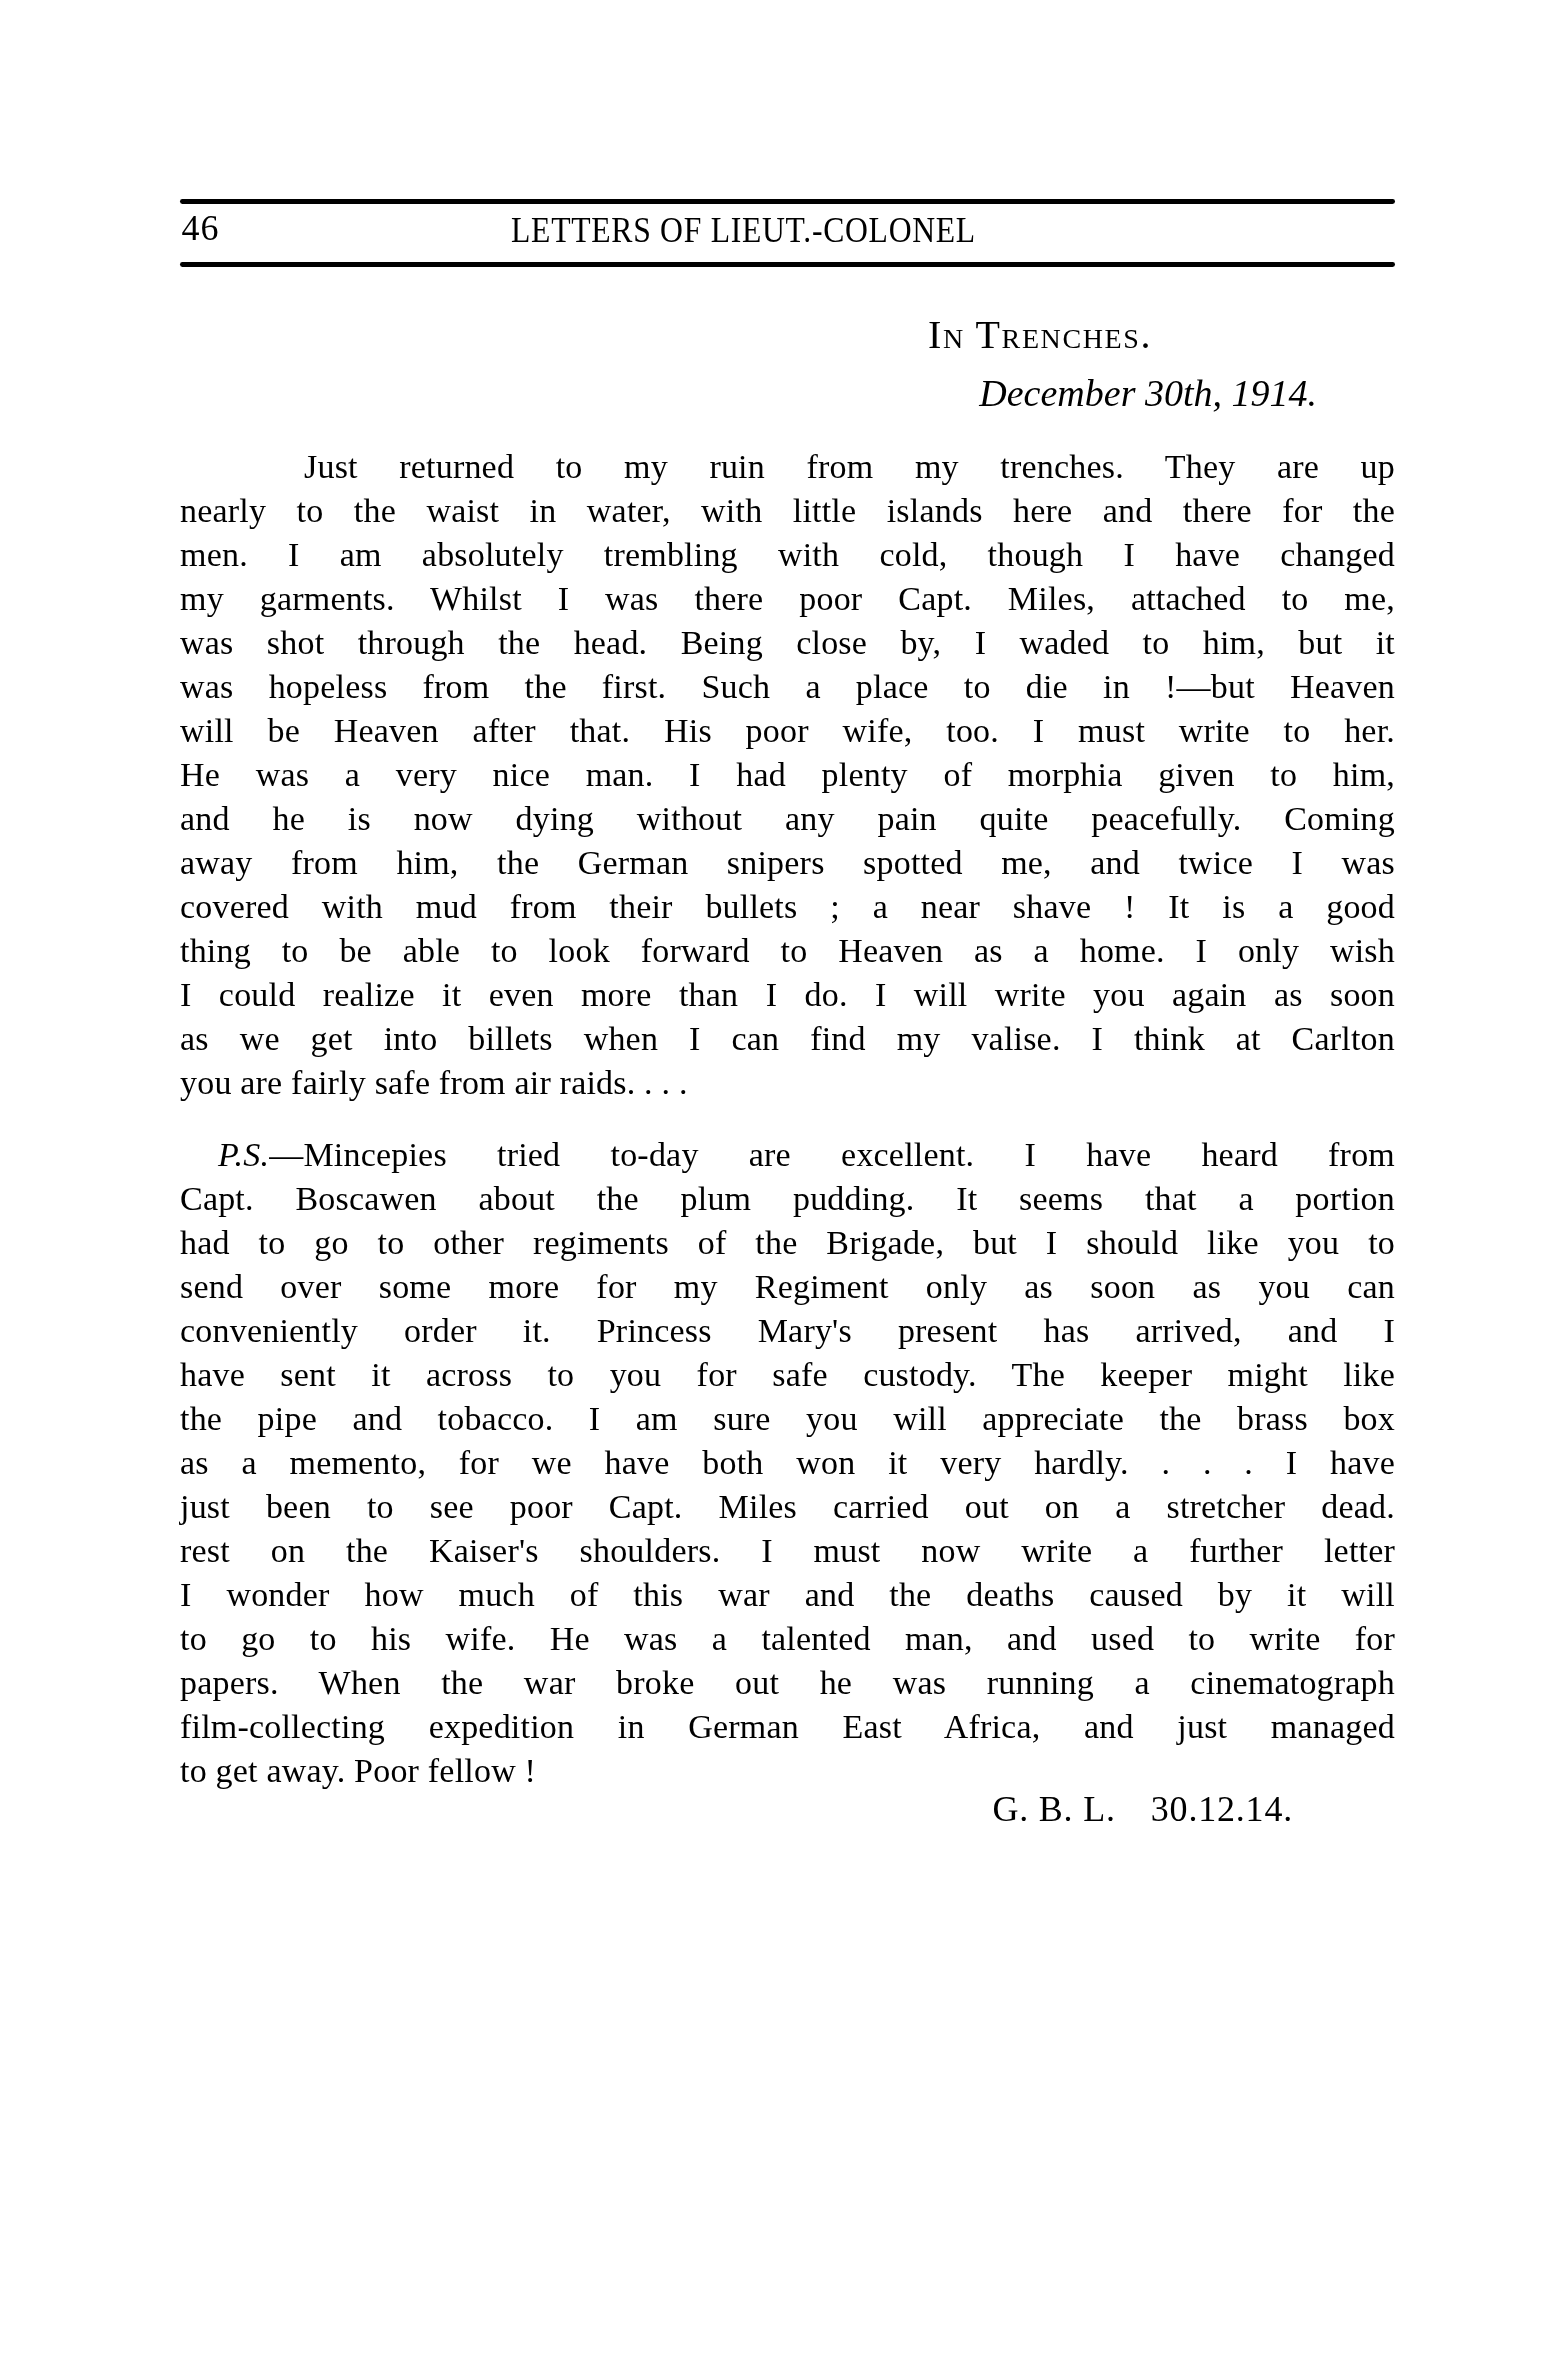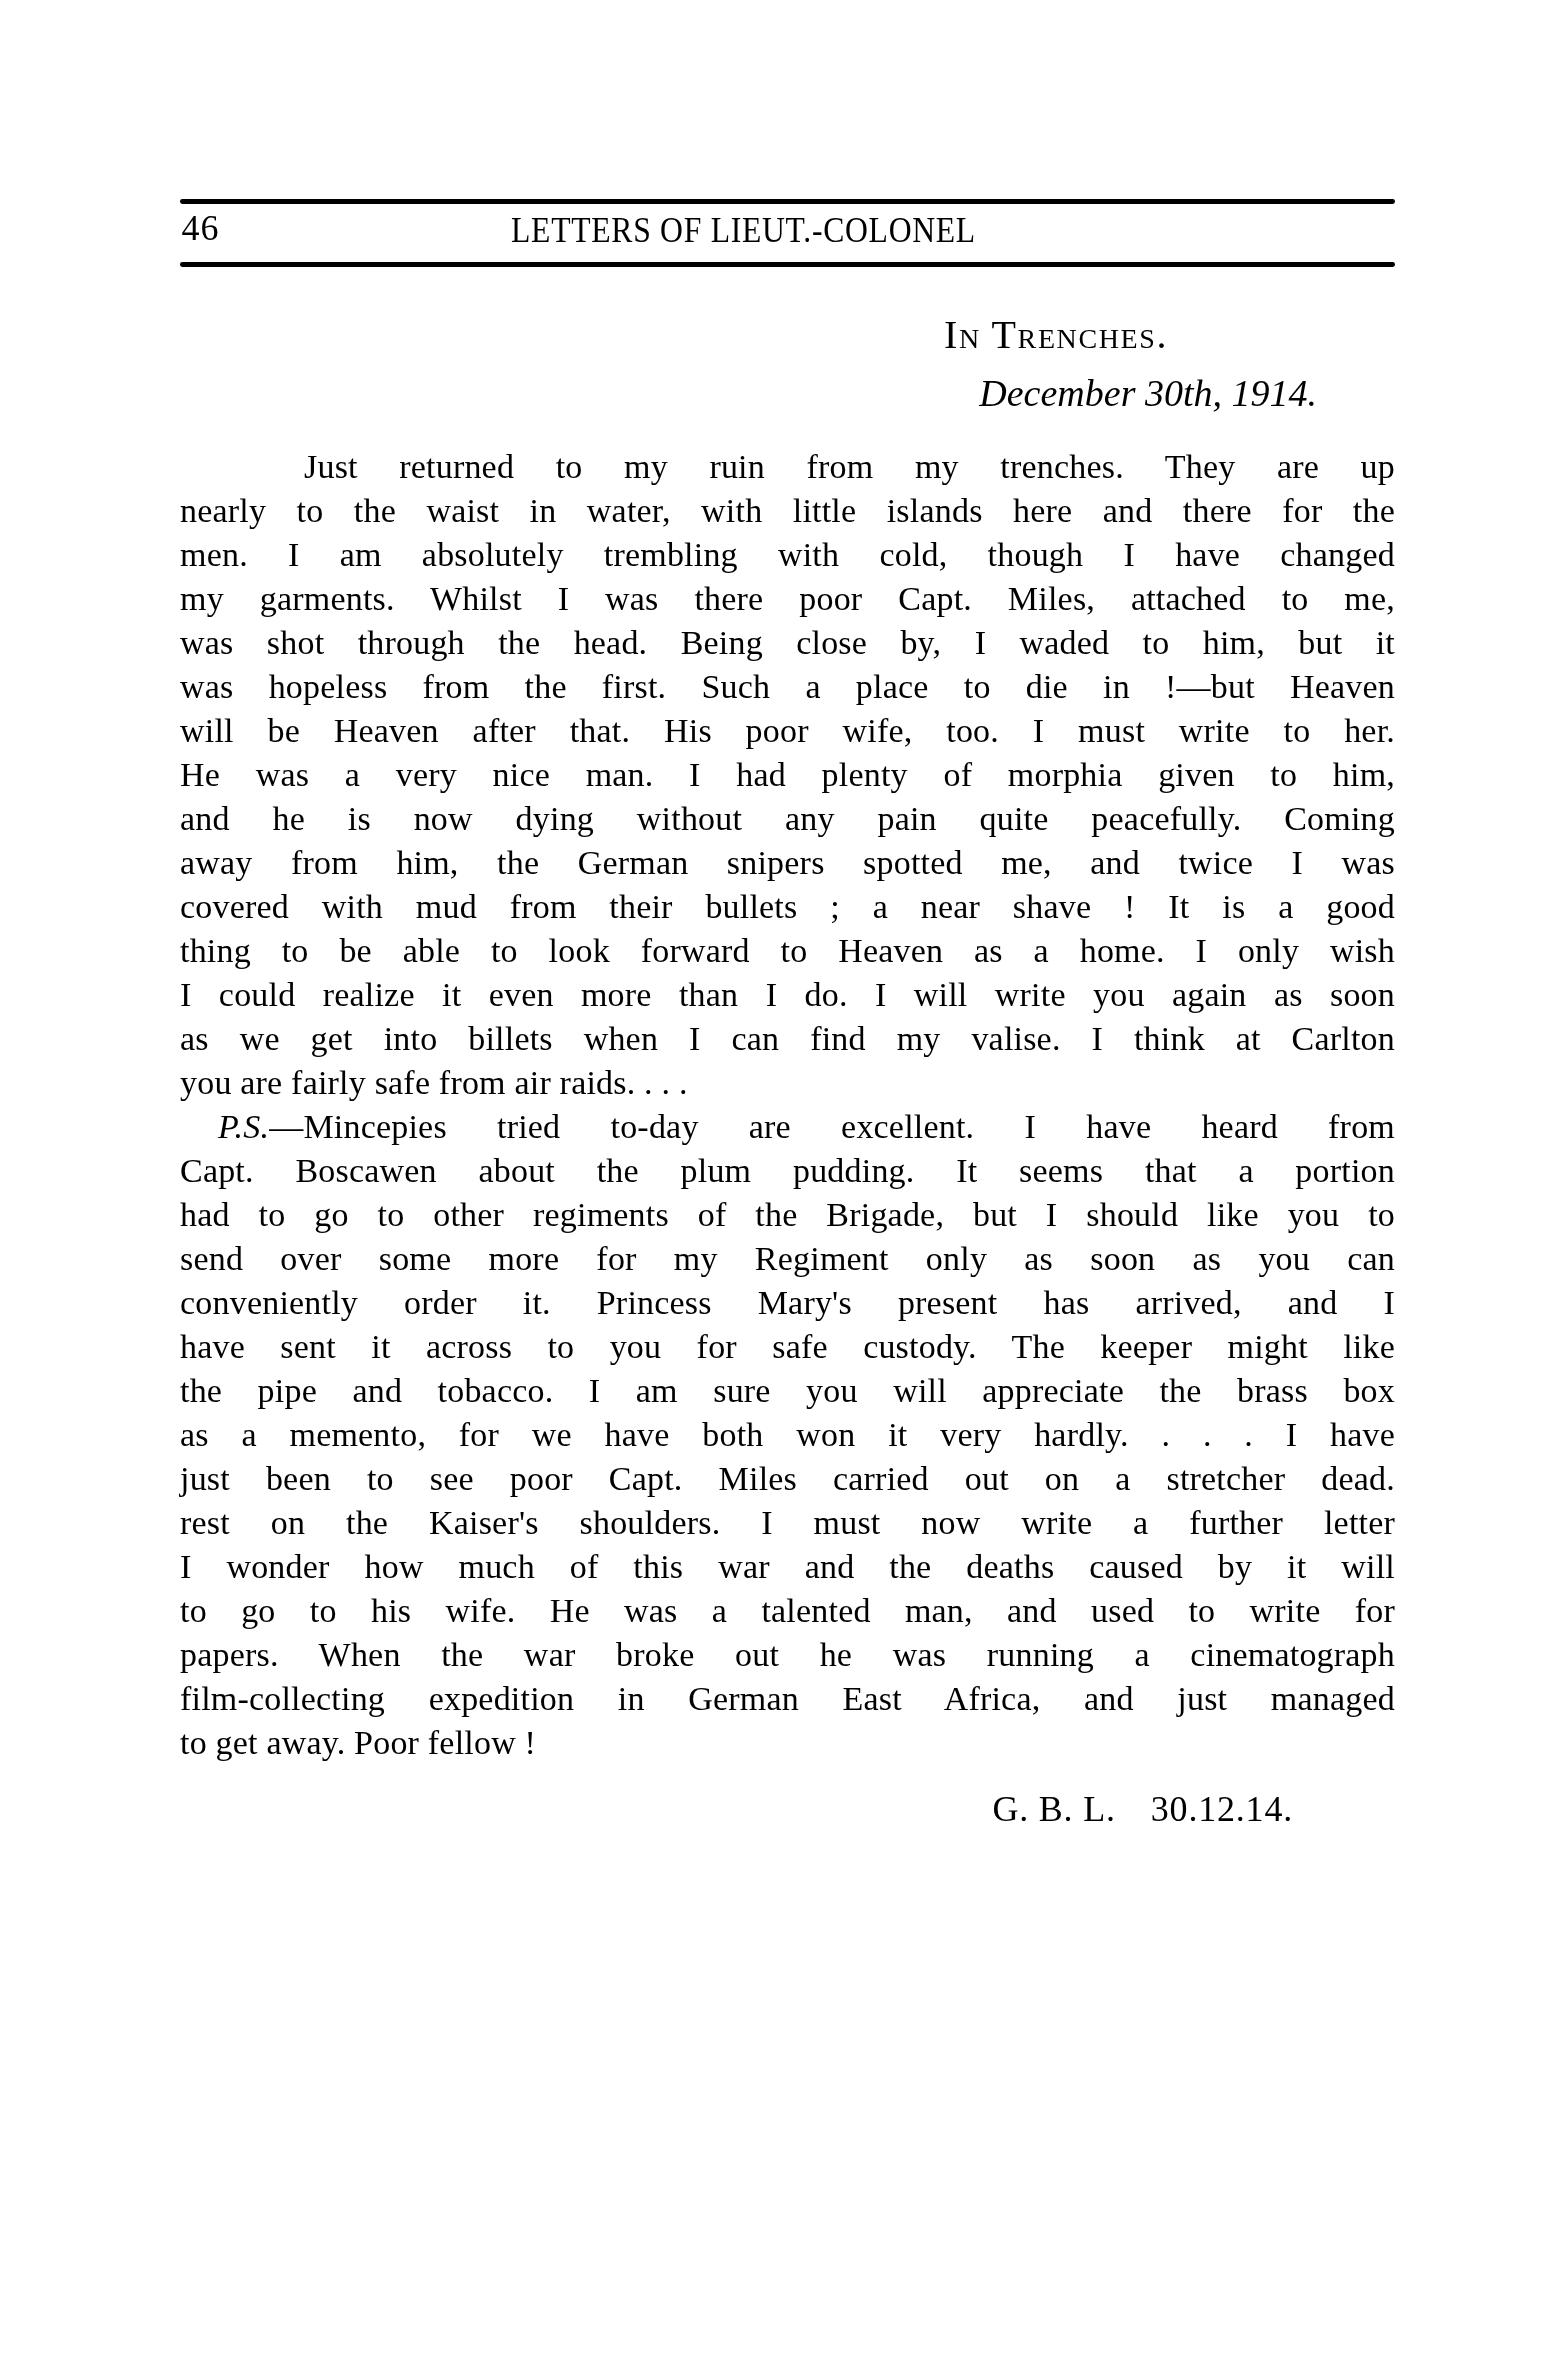--- a/index.html
+++ b/index.html
@@ -53,21 +53,21 @@
     text-align: center;
     font-size: 36px;
     letter-spacing: 0.8px;
     white-space: nowrap;
     transform: translateX(-44px) scaleX(0.88);
   }
 
   
   .salutation {
     position: absolute;
-    left: 188px;
+    left: 172px;
     top: 311px;
     width: 1215px;
     text-align: right;
     padding-right: 235px;
     font-size: 40px;
     font-variant: small-caps;
     letter-spacing: 1.6px;
   }
   .dateline {
     position: absolute;
@@ -83,21 +83,21 @@
   
   .letter-body {
     position: absolute;
     left: 180px;
     top: 445px;
     width: 1215px;
     font-size: 34px;
     line-height: 44px;
     letter-spacing: 0.2px;
   }
-  .para + .para { margin-top: 0; }
+  .para + .para { margin-top: 28px; }
   .line {
     text-align: justify;
     text-align-last: justify;
   }
   .line.last { text-align-last: left; }
   .indent-large .line.first { text-indent: 124px; }
   .indent-small .line.first { text-indent: 38px; }
 
   
   .signature {

